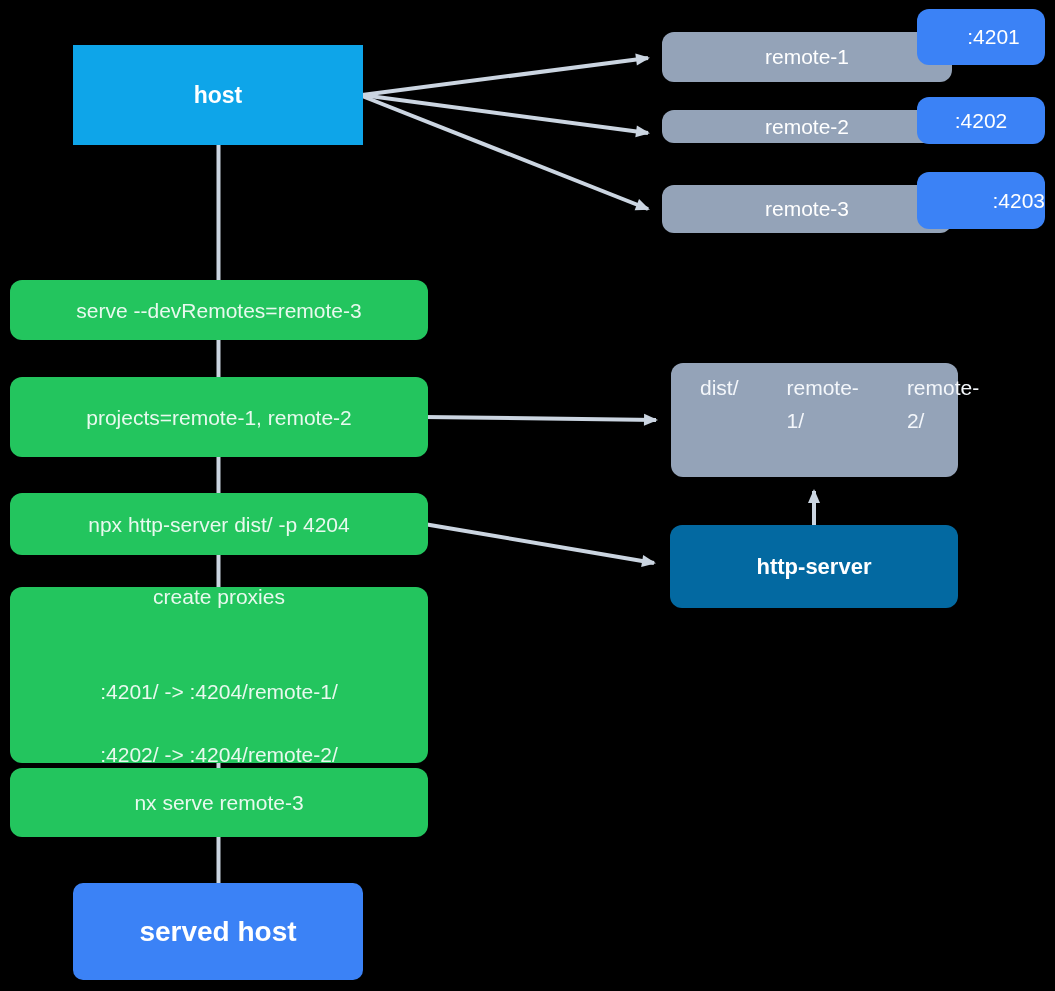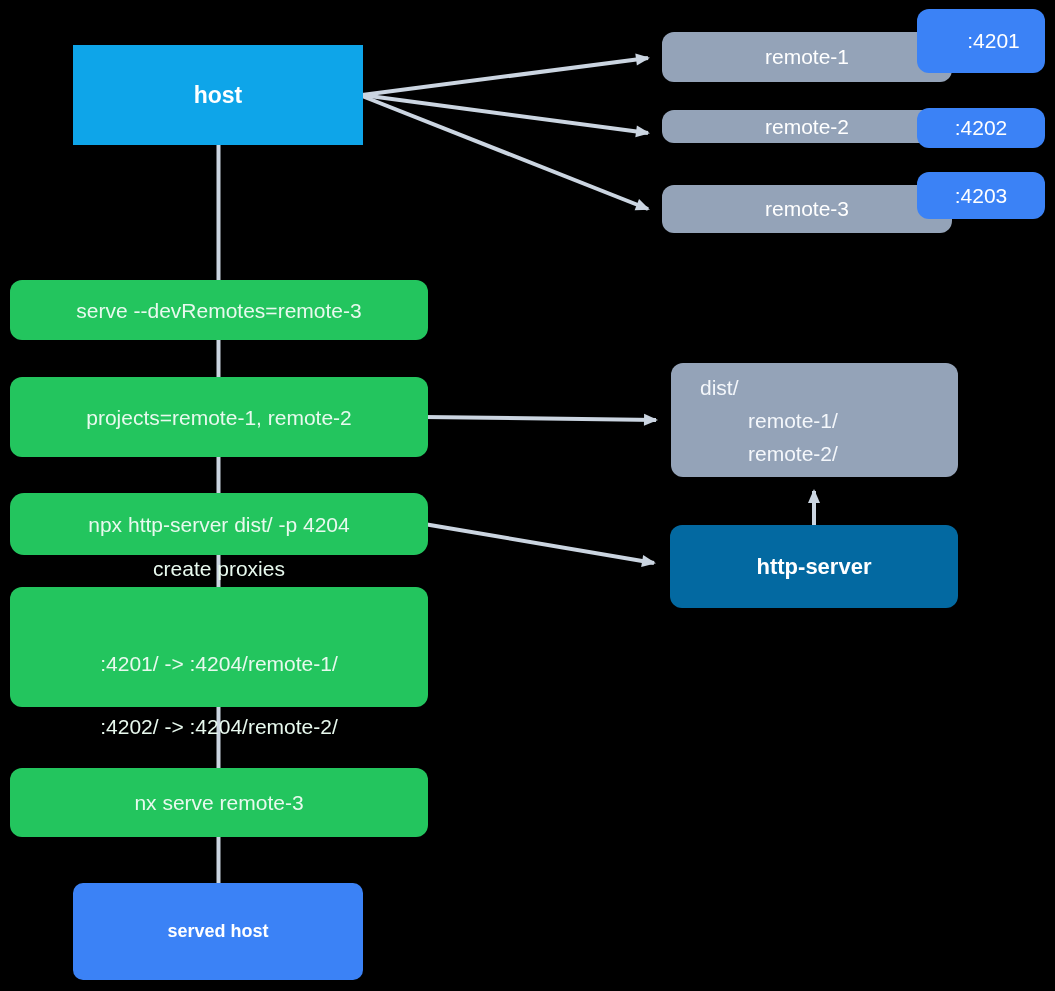--- a/index.html
+++ b/index.html
@@ -34,68 +34,68 @@
     background: #0ea5e9;
     border-radius: 0;
     font-weight: bold;
     font-size: 23px;
   }
   .served-host {
     left: 73px; top: 883px; width: 290px; height: 97px;
     background: #3b82f6;
     border-radius: 10px;
     font-weight: bold;
-    font-size: 18px;
+    font-size: 28px;
   }
   .remote {
     left: 662px; width: 290px;
     background: #94a3b8;
     border-radius: 12px;
     font-weight: normal;
     font-size: 21px;
   }
   .remote-1 { top: 32px;  height: 50px; }
   .remote-2 { top: 110px; height: 33px; }
   .remote-3 { top: 185px; height: 48px; }
   .port-badge {
     left: 917px; width: 128px;
     background: #3b82f6;
     border-radius: 12px;
     font-size: 21px;
     z-index: 3;
   }
-  .badge-1 { top: 9px;   height: 64px; padding-left: 25px; }
-  .badge-2 { top: 108px;  height: 40px; }
-  .badge-3 { top: 172px; height: 47px; }
+  .badge-1 { top: 9px;   height: 56px; padding-left: 25px; }
+  .badge-2 { top: 97px;  height: 47px; }
+  .badge-3 { top: 172px; height: 57px; justify-content: flex-end; }
   .cmd {
     left: 10px; width: 418px;
     background: #23c55e;
     border-radius: 12px;
     color: #e8f9ee;
     font-size: 21px;
     text-align: center;
     flex-direction: column;
     line-height: 33px;
   }
   .cmd-serve   { top: 280px; height: 60px; }
   .cmd-build   { top: 377px; height: 80px; }
-  .cmd-http    { top: 493px; height: 62px; border-radius: 14px; }
-  .cmd-proxies { top: 587px; height: 120px; line-height: 31px; gap: 32px; }
+  .cmd-http    { top: 493px; height: 62px; }
+  .cmd-proxies { top: 587px; height: 176px; line-height: 31px; gap: 32px; }
   .cmd-nxserve { top: 768px; height: 69px; }
   .proxy-spacer { height: 40px; }
   .dist-box {
     left: 671px; top: 363px; width: 287px; height: 114px;
     background: #94a3b8;
     border-radius: 12px;
     color: #f4f7fb;
     font-size: 21px;
     line-height: 33px;
     align-items: flex-start;
     justify-content: flex-start;
-    flex-direction: column;
+    flex-direction: row;
     padding: 8px 0 0 29px;
   }
   .dist-child { padding-left: 48px; }
   .http-server-box {
     left: 670px; top: 525px; width: 288px; height: 83px;
     background: #0369a1;
     border-radius: 12px;
     font-weight: bold;
     font-size: 22px;
   }

